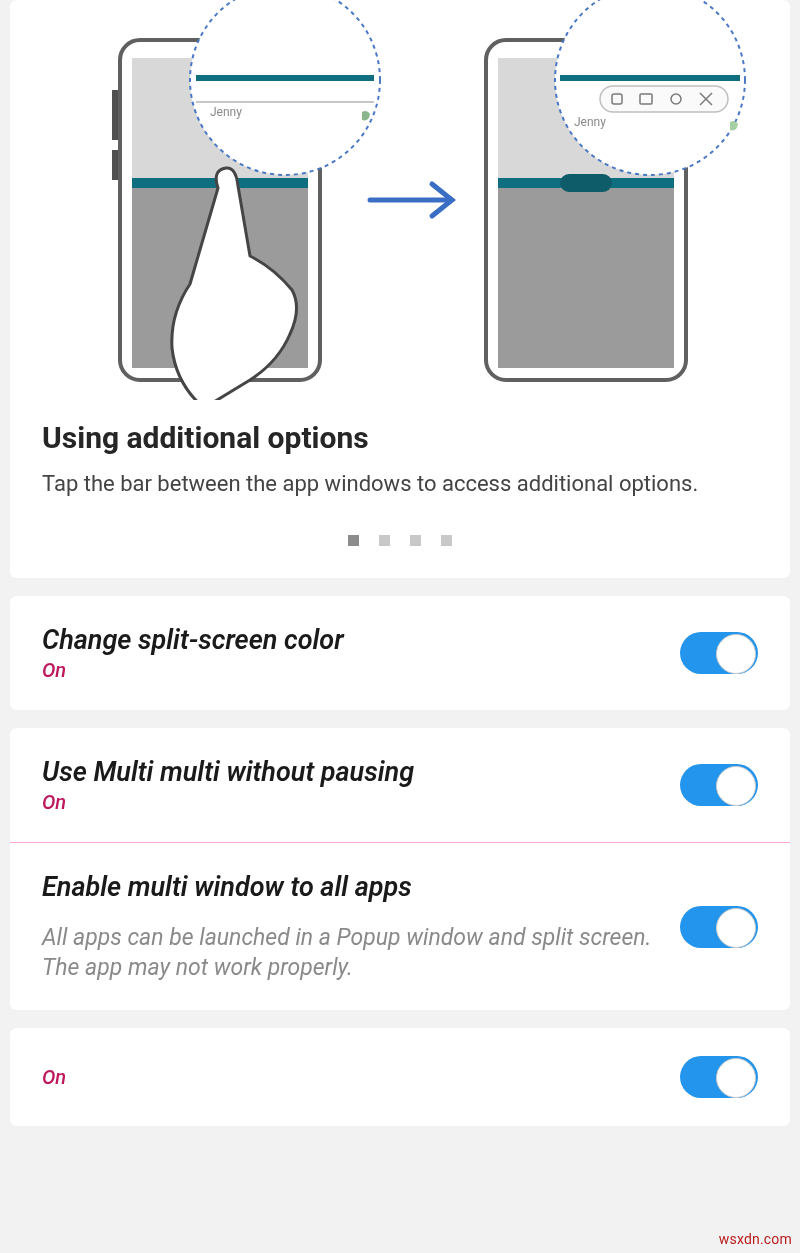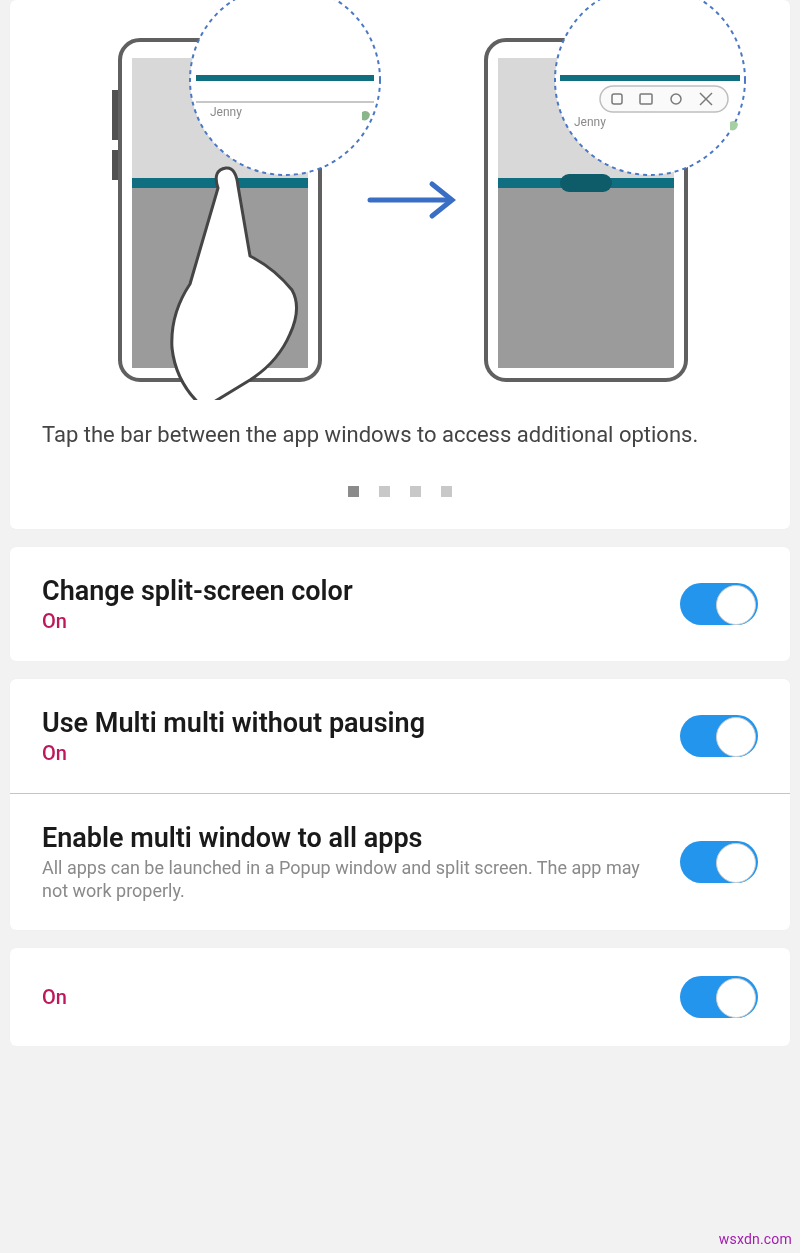--- a/index.html
+++ b/index.html
@@ -60,39 +60,40 @@
 
   
   .settings-card {
     padding: 0;
   }
   .row {
     display:flex;
     align-items:center;
     justify-content:space-between;
     padding: 28px 32px;
+    font-style: italic;
   }
   .row + .row.sep { border-top: 1px solid #f9a8d4; }
   .row-text { flex:1; padding-right:20px; }
   .row-title {
     font-size:27px;
     font-weight:600;
     color:#1a1a1a;
     margin-bottom:2px;
   }
   .row-sub {
     font-size:20px;
     color:#be185d;
     font-weight:500;
   }
   .row-desc {
-    font-size:18px;
+    font-size:23px;
     color:#8a8a8a;
     line-height:1.3;
-    margin-top:2px;
+    margin-top:20px;
   }
 
   
   .toggle {
     width:78px;
     height:42px;
     border-radius:21px;
     background:#2395ec;
     position:relative;
     flex-shrink:0;
@@ -104,21 +105,21 @@
     width:38px; height:38px;
     border-radius:50%;
     background:#fff;
     border:1px solid #ccc;
   }
 
   .watermark {
     position:absolute;
     bottom:6px; right:8px;
     font-size:14px;
-    color:#a21caf;
+    color:#b91c1c;
     letter-spacing:0.2px;
   }
 
   
   .illustration-wrap svg { width: 720px; height: 400px; }
 </style>
 </head>
 <body>
 
 <div class="card help-card">
@@ -173,20 +174,21 @@
         <g stroke="#7a7a7a" stroke-width="1.5">
           <line x1="660" y1="93" x2="672" y2="105"></line>
           <line x1="672" y1="93" x2="660" y2="105"></line>
         </g>
         <text x="534" y="126" font-size="12" fill="#8a8a8a">Jenny</text>
         <path d="M690 122 q5 -3 8 2 q-1 8 -8 6 z" fill="#a6cfa3"></path>
       </g>
     </svg>
   </div>
 
+  <div class="help-title">Using additional options</div>
   <div class="help-desc">Tap the bar between the app windows to access additional options.</div>
 
   <div class="dots">
     <span class="dot active"></span>
     <span class="dot"></span>
     <span class="dot"></span>
     <span class="dot"></span>
   </div>
 </div>
 

